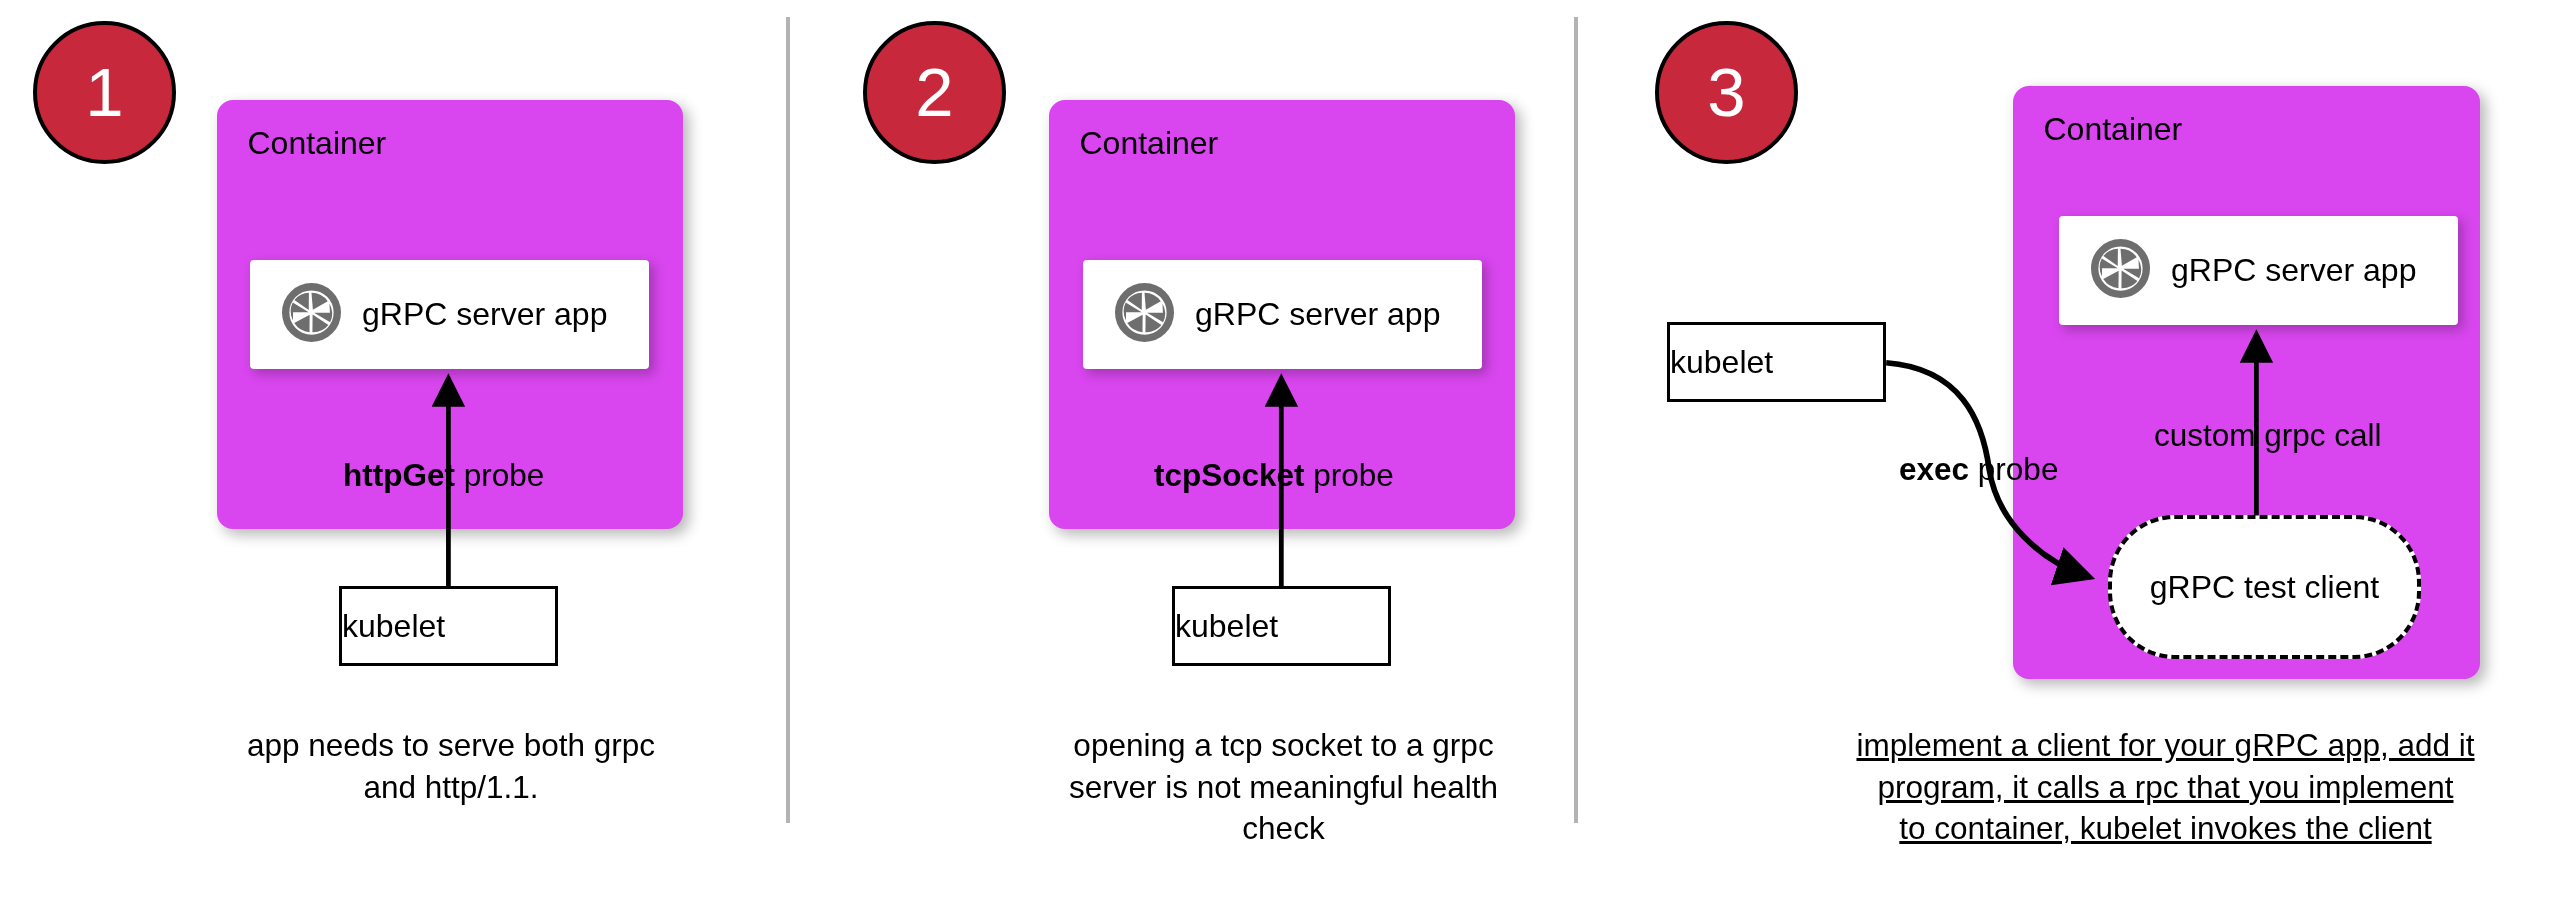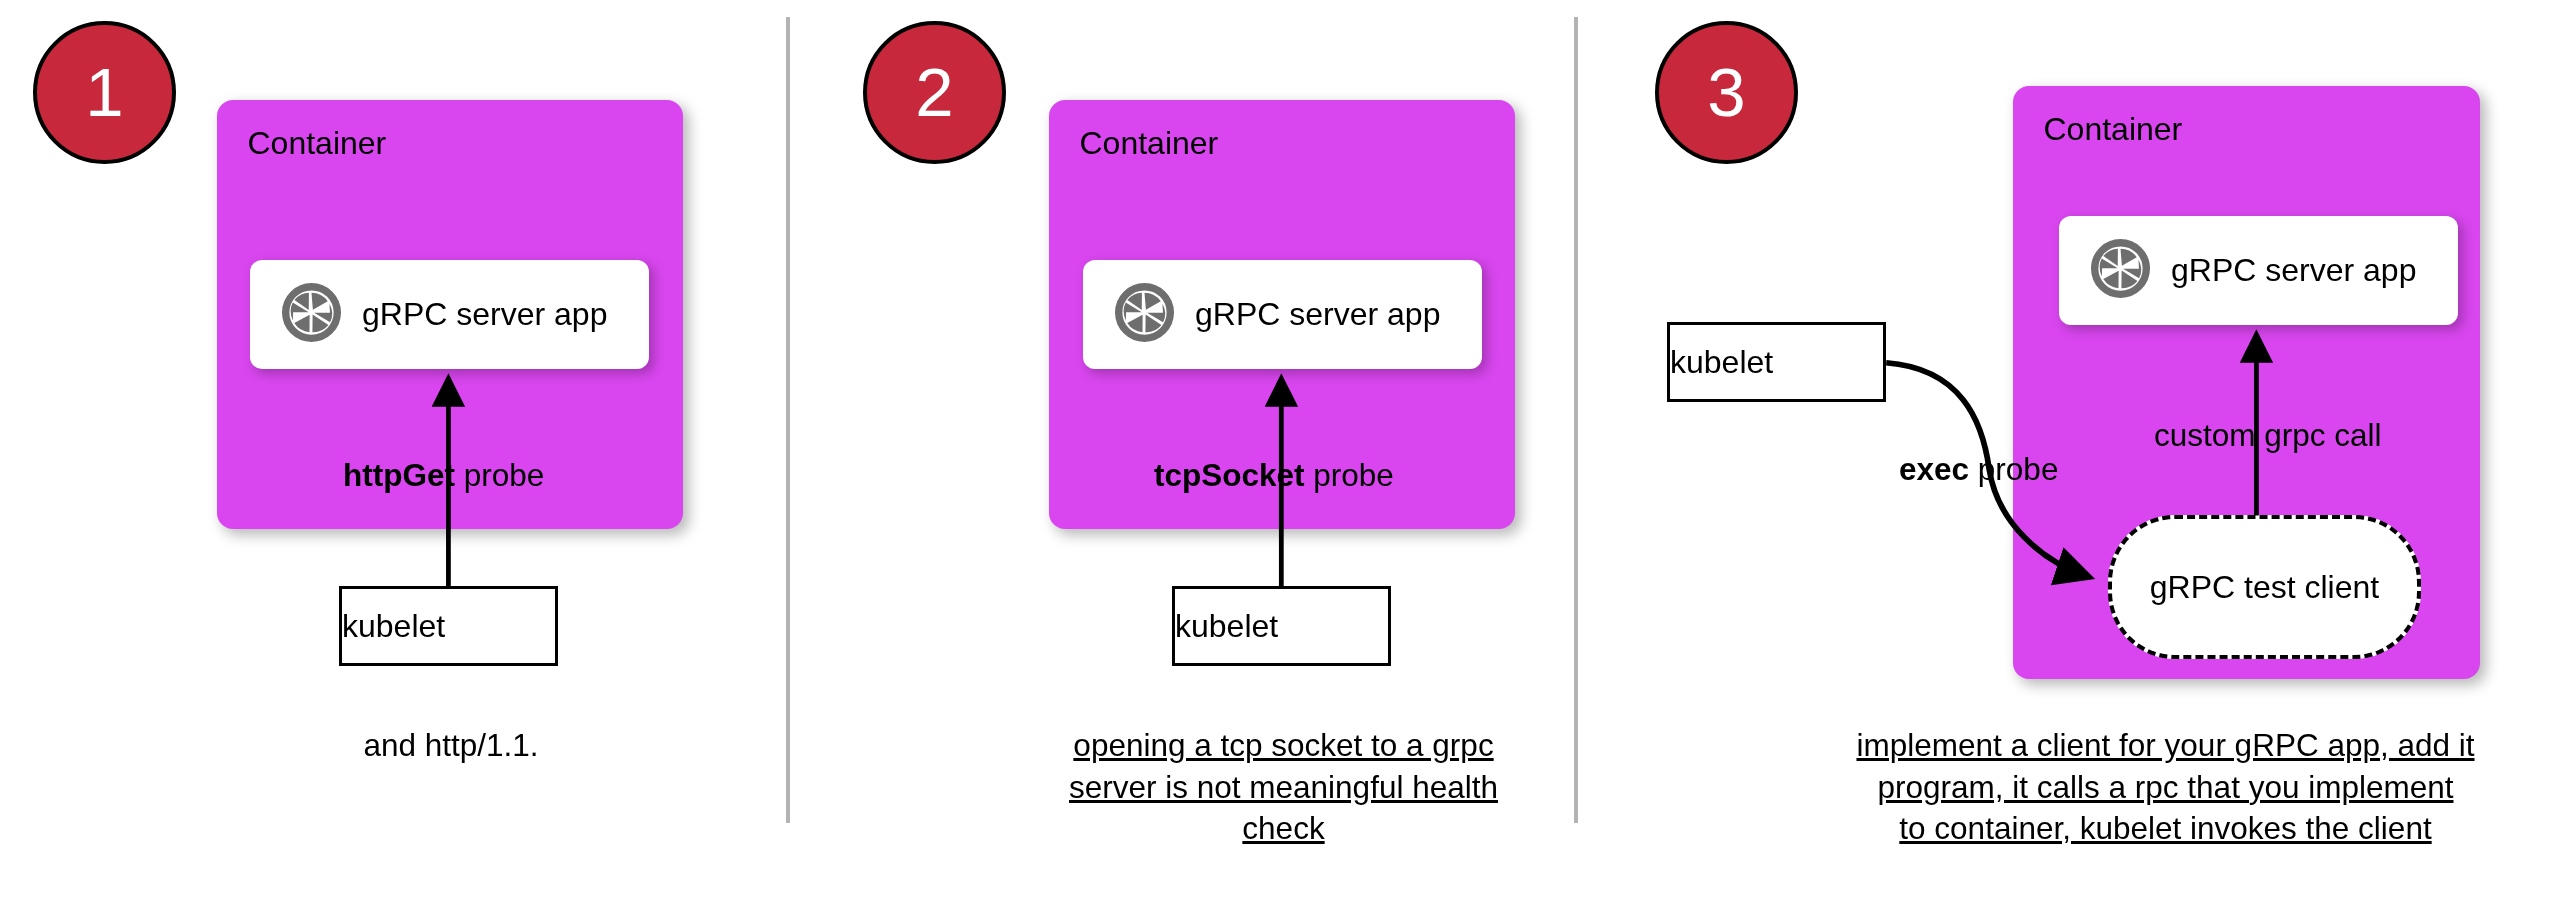--- a/index.html
+++ b/index.html
@@ -66,21 +66,21 @@
     top: 25px;
     font-size: 32px;
     color: #000000;
     white-space: nowrap;
   }
 
   
   .app-card {
     position: absolute;
     background: #ffffff;
-    border-radius: 12px;
+    border-radius: 4px;
     box-shadow: 4.8px 4.8px 11.4px rgba(0,0,0,0.25);
     display: flex;
     align-items: center;
   }
   .app-card .aperture {
     flex: 0 0 auto;
     margin-left: 32px;
     margin-right: 21px;
   }
   .app-card .app-label {
@@ -179,20 +179,21 @@
 
   <div class="probe-label" style="left:343px; top:457px;">
     <b>httpGet</b><span> probe</span>
   </div>
 
   <div class="kubelet-box" style="left:339px; top:586px; width:219px; height:80px;">
     <span>kubelet</span>
   </div>
 
   <div class="caption" style="left:215px; top:725px; width:472px;">
+    <div>app needs to serve both grpc</div>
     <div>and http/1.1.</div>
   </div>
 
   <div class="step-badge" style="left:863px; top:21px;">
     <span>2</span>
   </div>
 
   <div class="container-box" style="left:1049px; top:88px; width:466px; height:429px;">
     <div class="container-label">Container</div>
   </div>
@@ -215,21 +216,21 @@
   </div>
 
   <div class="probe-label" style="left:1154px; top:457px;">
     <b>tcpSocket</b><span> probe</span>
   </div>
 
   <div class="kubelet-box" style="left:1172px; top:586px; width:219px; height:80px;">
     <span>kubelet</span>
   </div>
 
-  <div class="caption" style="left:1040px; top:725px; width:487px;text-decoration:underline;">
+  <div class="caption" style="left:1040px; top:725px; width:487px;">
     <div>opening a tcp socket to a grpc</div>
     <div>server is not meaningful health</div>
     <div>check</div>
   </div>
 
   <div class="step-badge" style="left:1655px; top:21px;">
     <span>3</span>
   </div>
 
   <div class="container-box" style="left:2013px; top:74px; width:467px; height:593px;">

